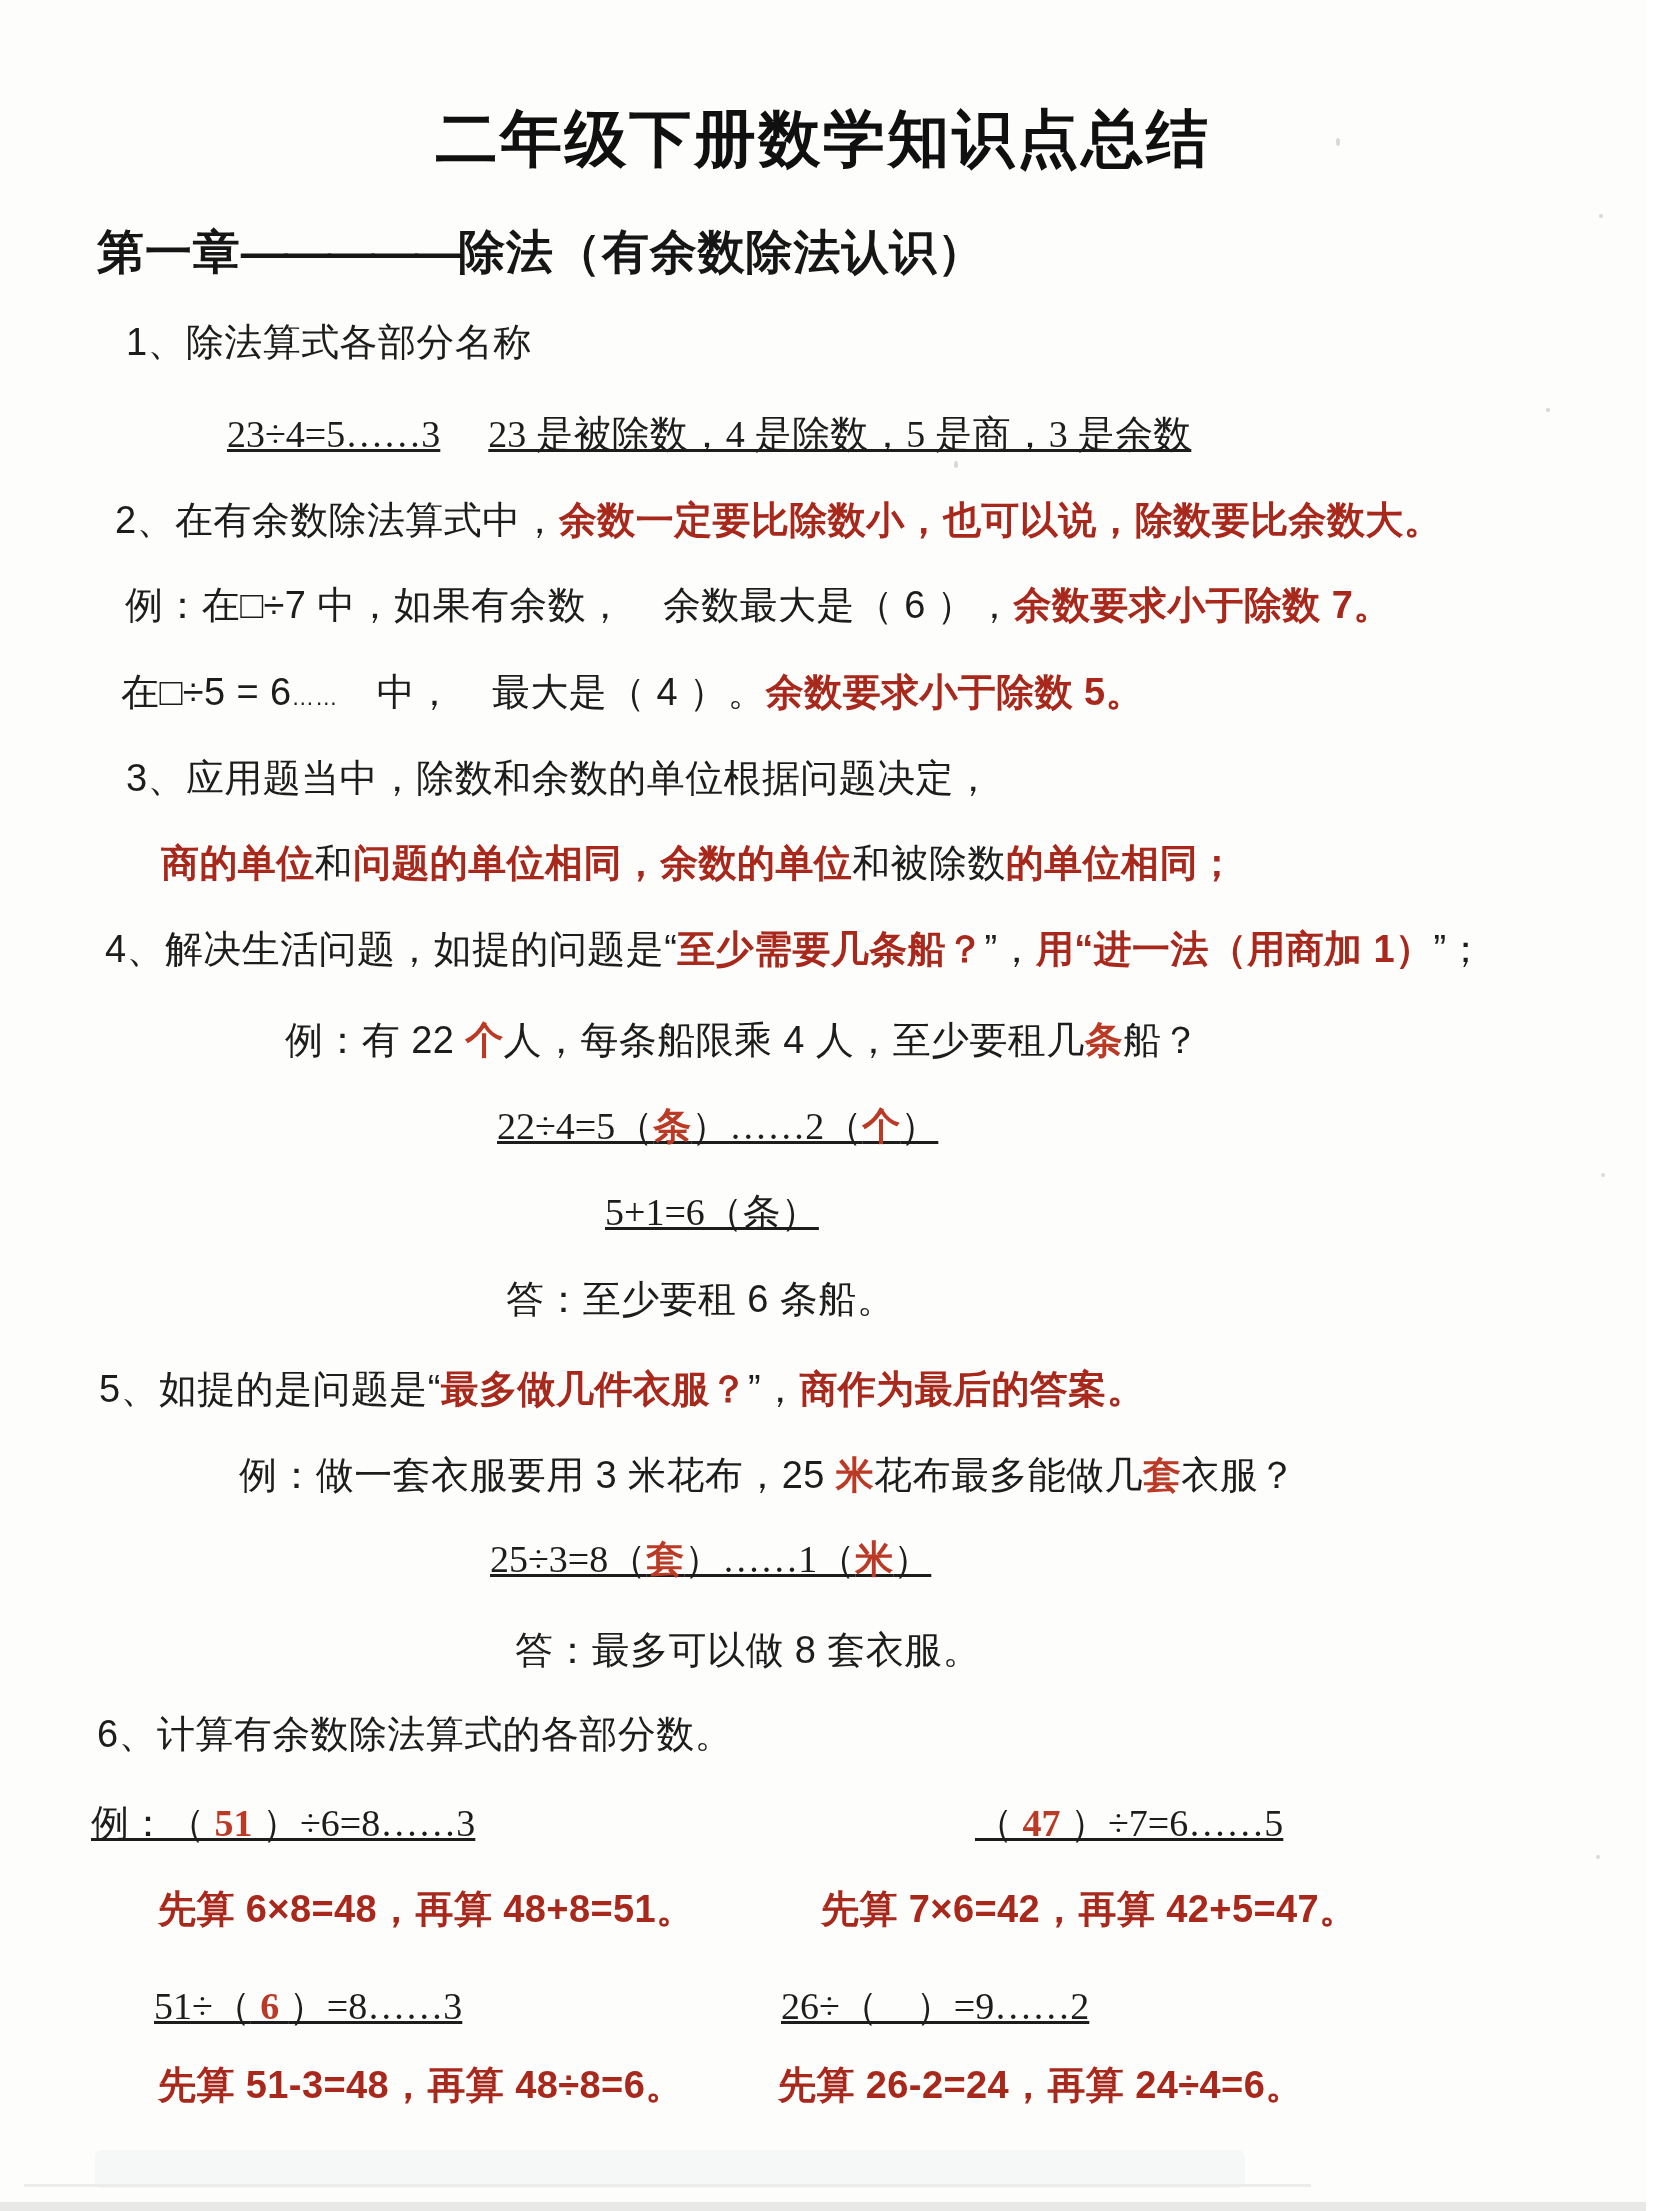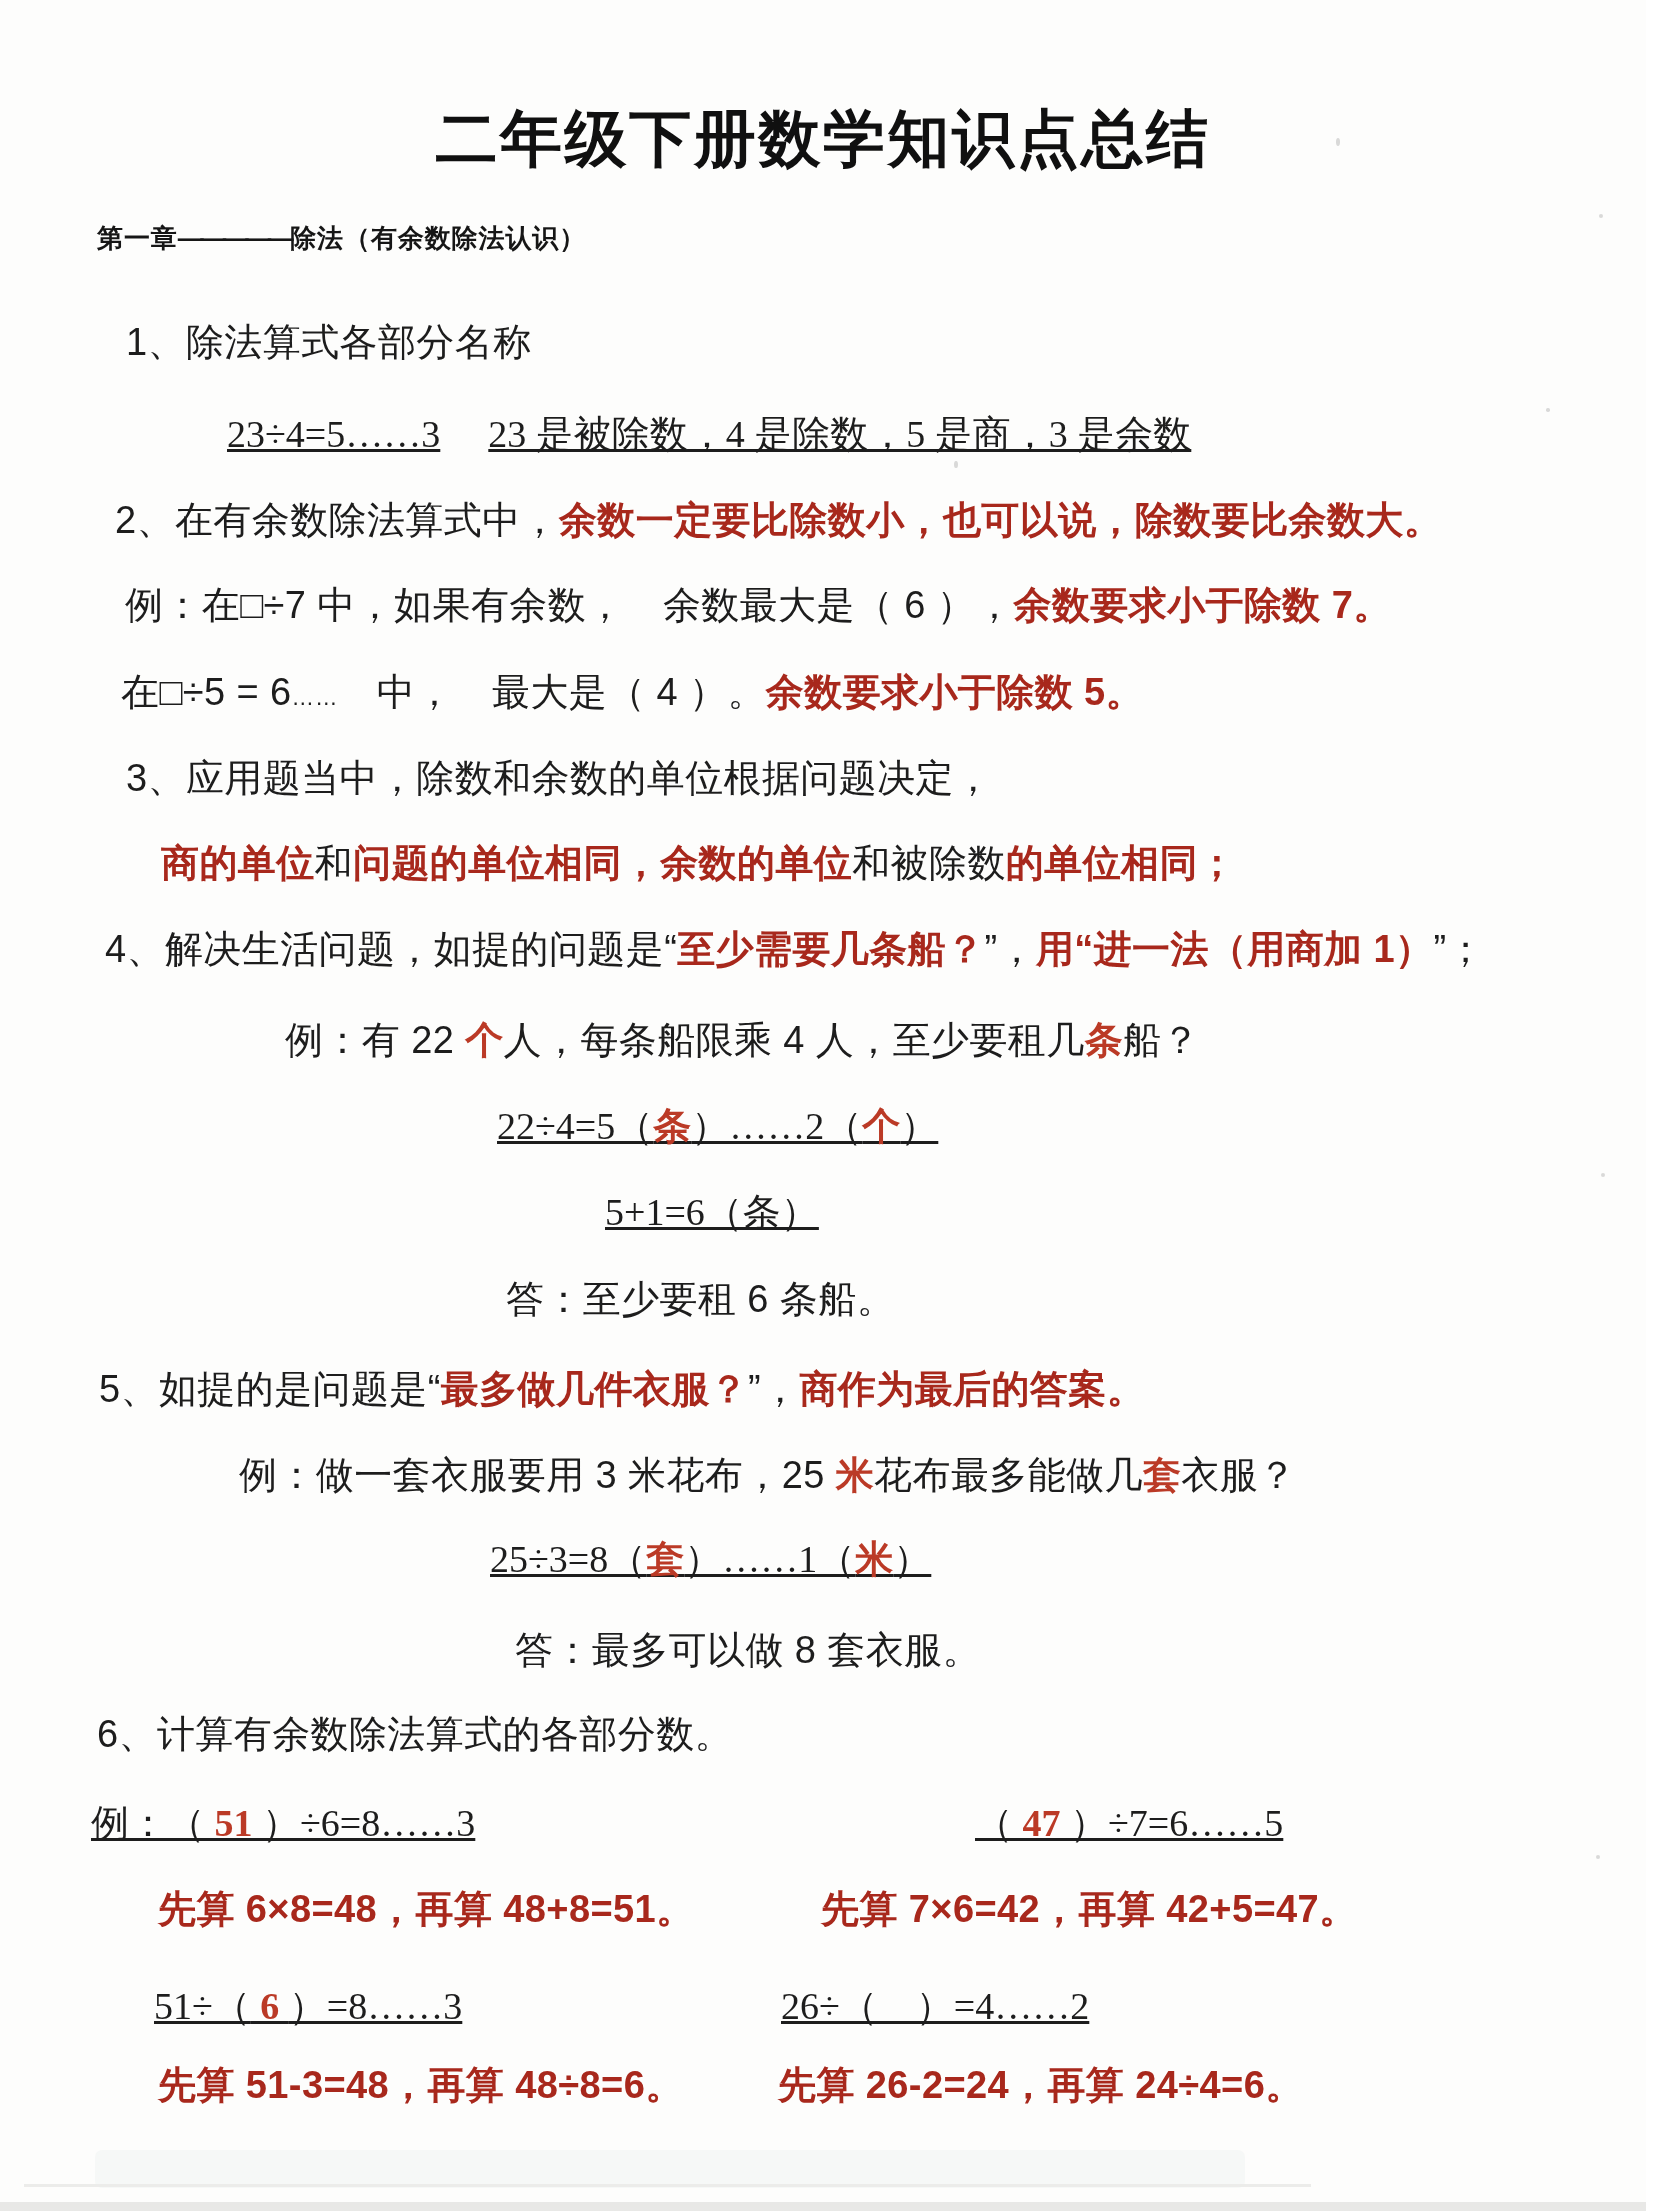--- a/index.html
+++ b/index.html
@@ -24,21 +24,21 @@
   .red2{color:#bb3a26;font-weight:700;}
   .blk{color:#1d1d1d;font-weight:400;}
   .title{
     position:absolute;top:97px;left:0;width:100%;
     text-align:center;margin:0;
     font-family:"Liberation Serif","DejaVu Serif",serif;
     font-size:62px;font-weight:700;color:#101010;letter-spacing:2.6px;
   }
   .chapter{
     position:absolute;top:221px;left:97px;
-    font-size:26px;font-weight:700;color:#161616;letter-spacing:0.9px;
+    font-size:47px;font-weight:700;color:#161616;letter-spacing:0.9px;
   }
   .chapter .dash{letter-spacing:-3.5px;font-weight:700;}
   .sm-dots{font-size:22.5px;letter-spacing:0.9px;}
   .gap56{margin-left:48px;}
   
   .l1 {top:318px;left:126px;}
   .l2 {top:410px;left:227px;}
   .l3 {top:496px;left:115px;}
   .l4 {top:581px;left:125px;}
   .l5 {top:668px;left:121px;}
@@ -133,21 +133,21 @@
   <div class="line l18R eq">
     <span class="blk">（</span><span class="red2"> 47 </span><span class="blk">）÷7=6……5</span>
   </div>
 
   <div class="line l19L red">先算 6×8=48，再算 48+8=51。</div>
   <div class="line l19R red">先算 7×6=42，再算 42+5=47。</div>
 
   <div class="line l20L eq">
     <span class="blk">51÷（</span><span class="red2"> 6 </span><span class="blk">）=8……3</span>
   </div>
-  <div class="line l20R eq">26÷（　）=4……2</div>
+  <div class="line l20R eq">26÷（　）=9……2</div>
 
   <div class="line l21L red">先算 51-3=48，再算 48÷8=6。</div>
   <div class="line l21R red">先算 26-2=24，再算 24÷4=6。</div>
 
   <div class="ghost-band"></div>
   <div class="faint-rule"></div>
   <div class="bottom-strip"></div>
 
   <div class="speck sp1"></div>
   <div class="speck sp2"></div>

